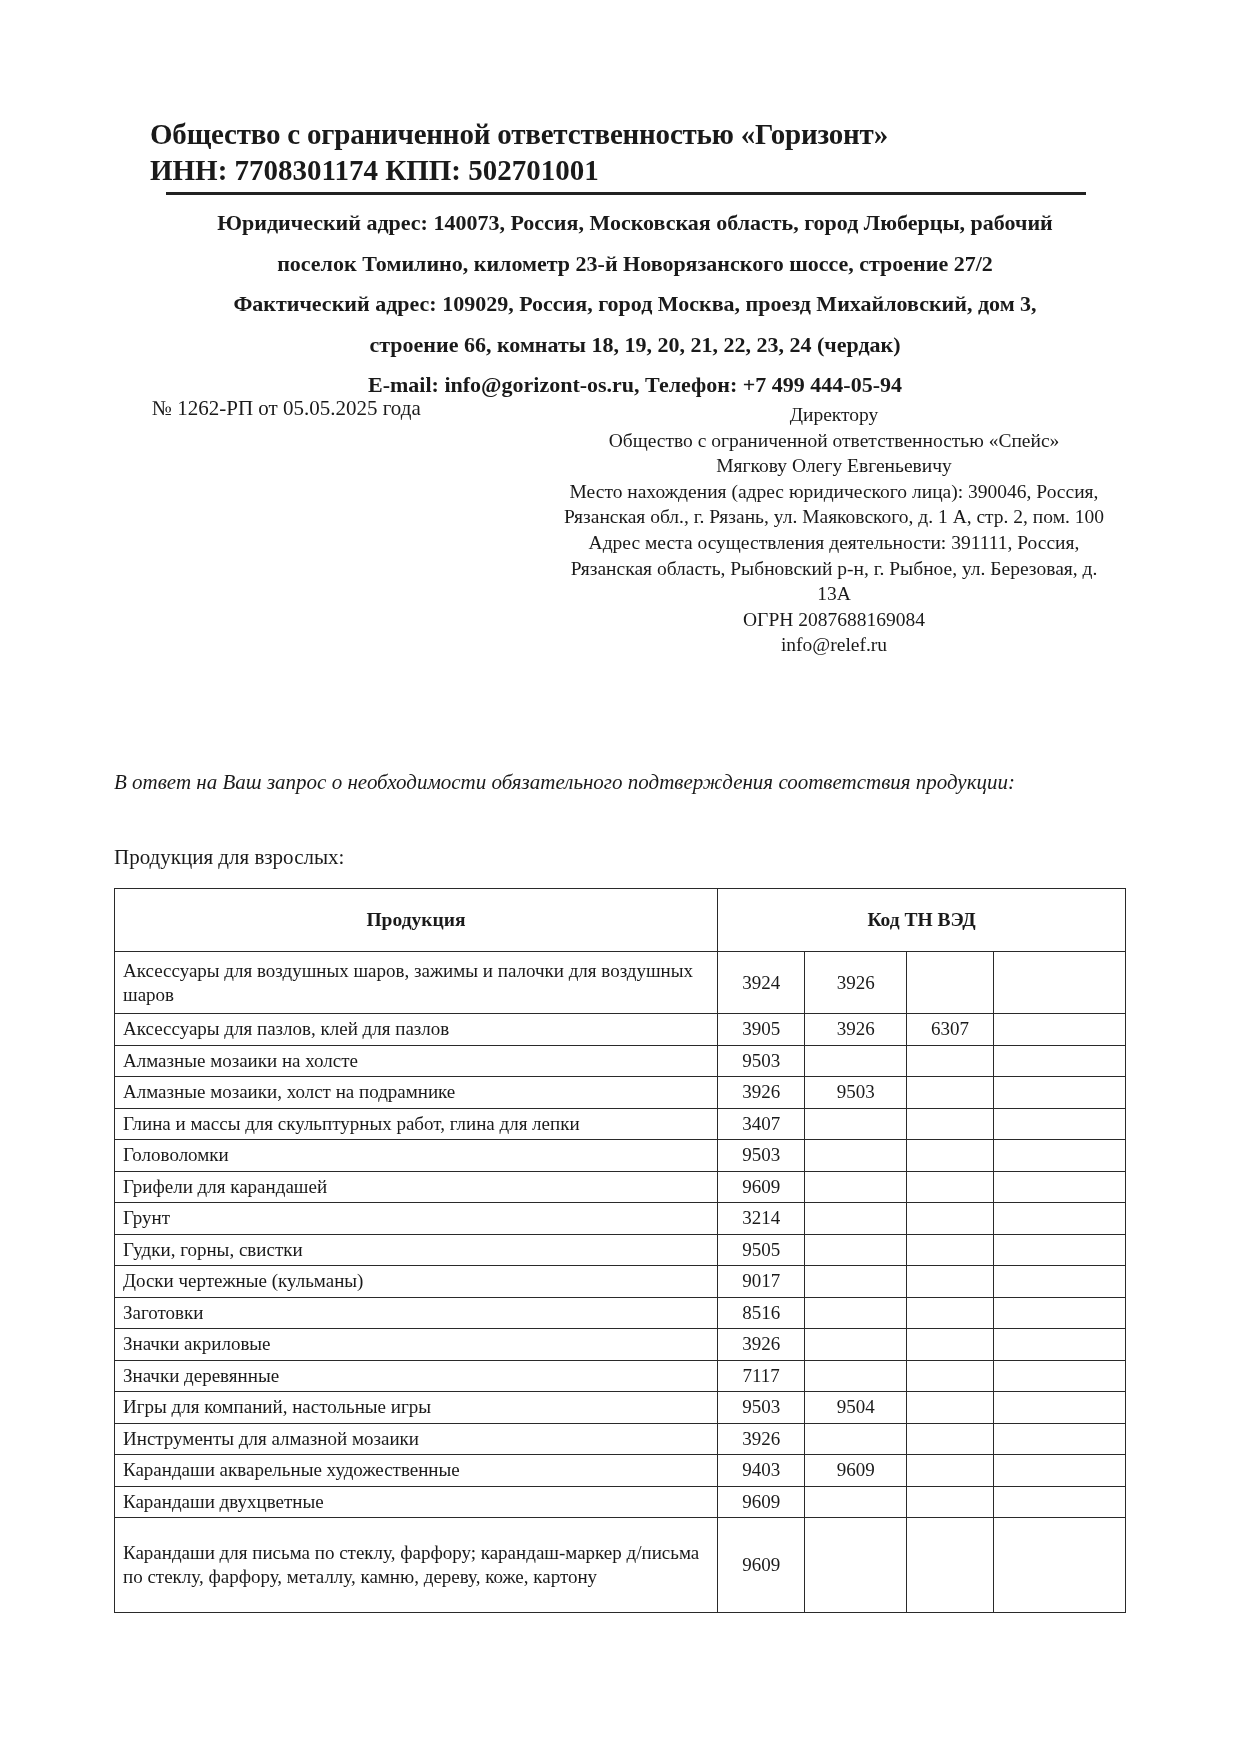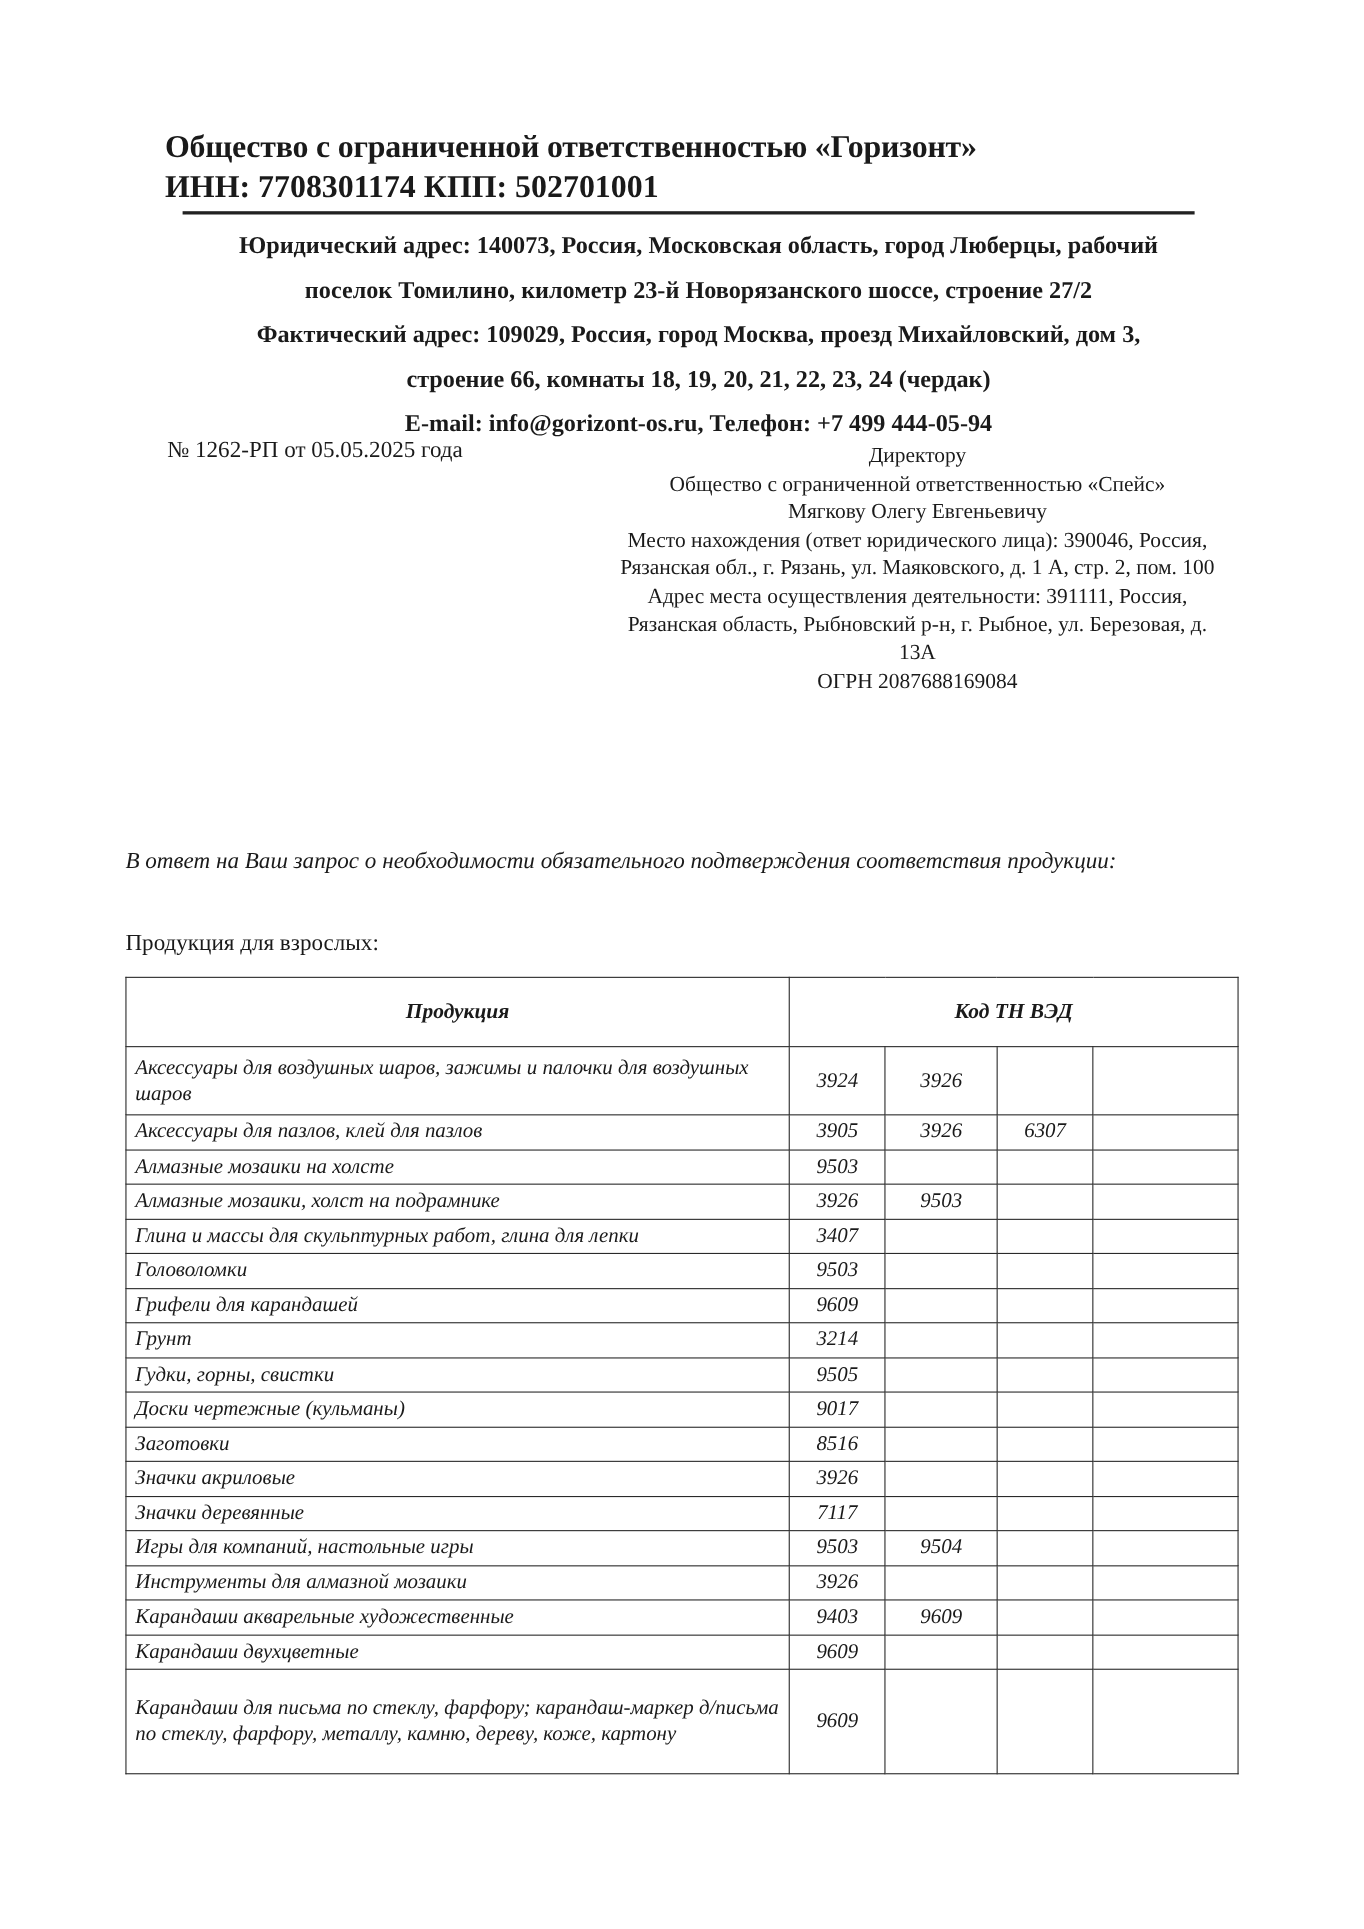--- a/index.html
+++ b/index.html
@@ -85,21 +85,20 @@
       font-size: 21px;
     }
 
     table.products {
       position: absolute;
       left: 114px;
       top: 888px;
       width: 1012px;
       border-collapse: collapse;
       font-size: 19px;
-      font-style: italic;
     }
     table.products td, table.products th {
       border: 1.5px solid #2a2a2a;
       padding: 0 8px;
       vertical-align: middle;
     }
     table.products th {
       font-weight: bold;
       height: 62px;
       text-align: center;
@@ -137,26 +136,27 @@
   <div>строение 66, комнаты 18, 19, 20, 21, 22, 23, 24 (чердак)</div>
   <div>E-mail: info@gorizont-os.ru, Телефон: +7 499 444-05-94</div>
 </div>
 
 <div class="doc-number">№ 1262-РП от 05.05.2025 года</div>
 
 <div class="recipient">
   <div>Директору</div>
   <div>Общество с ограниченной ответственностью «Спейс»</div>
   <div>Мягкову Олегу Евгеньевичу</div>
-  <div>Место нахождения (ответ юридического лица): 390046, Россия,</div>
+  <div>Место нахождения (адрес юридического лица): 390046, Россия,</div>
   <div>Рязанская обл., г. Рязань, ул. Маяковского, д. 1 А, стр. 2, пом. 100</div>
   <div>Адрес места осуществления деятельности: 391111, Россия,</div>
   <div>Рязанская область, Рыбновский р-н, г. Рыбное, ул. Березовая, д.</div>
   <div>13А</div>
   <div>ОГРН 2087688169084</div>
+  <div>info@relef.ru</div>
 </div>
 
 <p class="intro" style="margin:0;font-style:italic;">В ответ на Ваш запрос о необходимости обязательного подтверждения соответствия продукции:</p>
 <p class="section-title" style="margin:0;">Продукция для взрослых:</p>
 
 <table class="products">
   <thead>
     <tr>
       <th>Продукция</th>
       <th colspan="4">Код ТН ВЭД</th>

